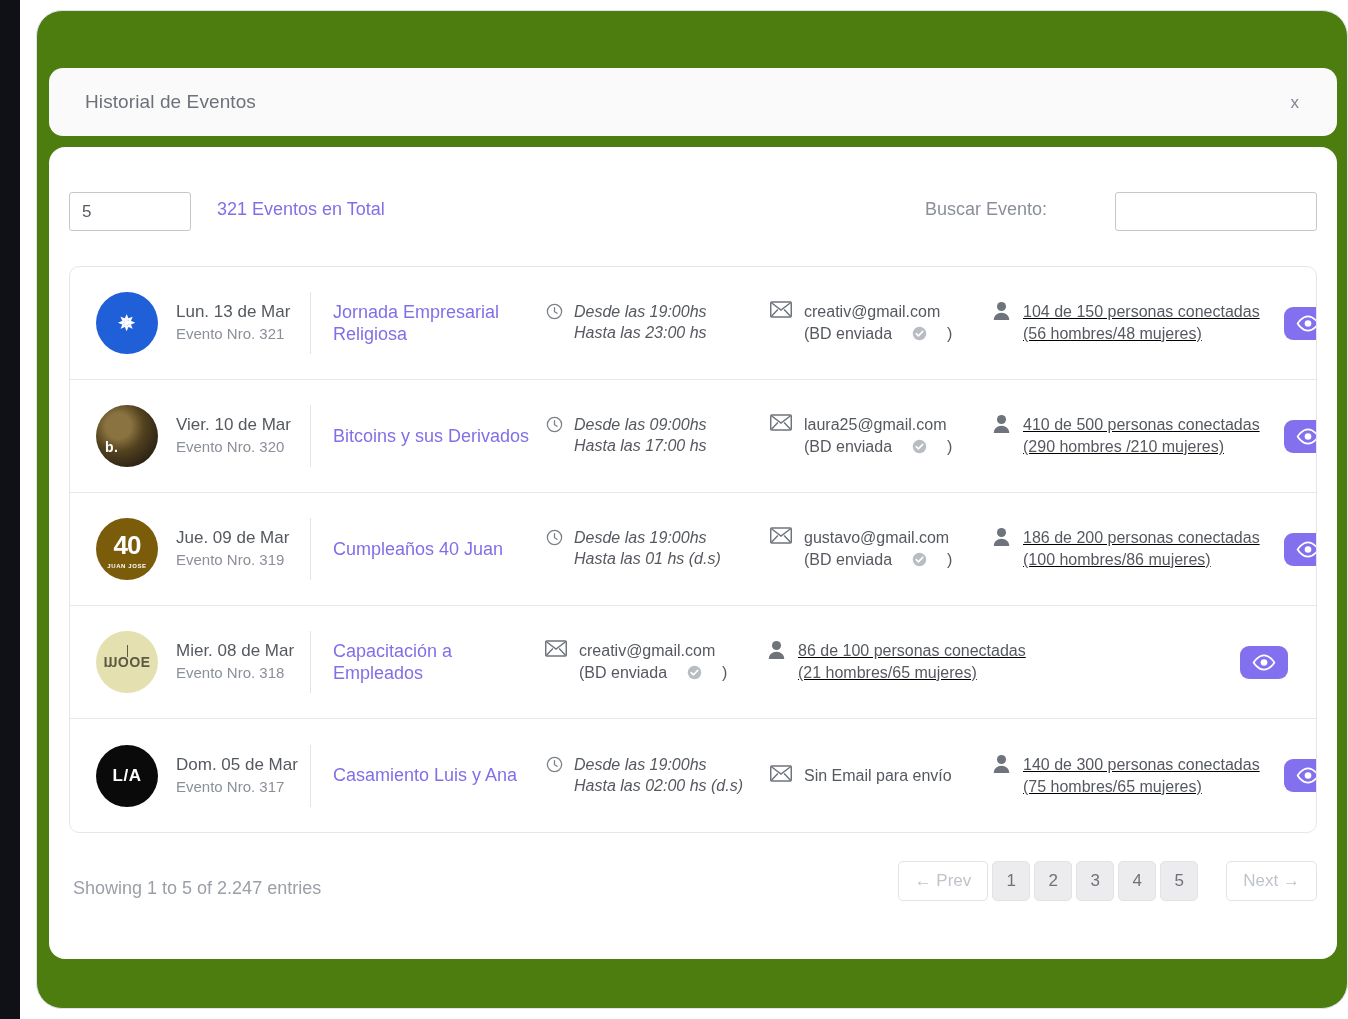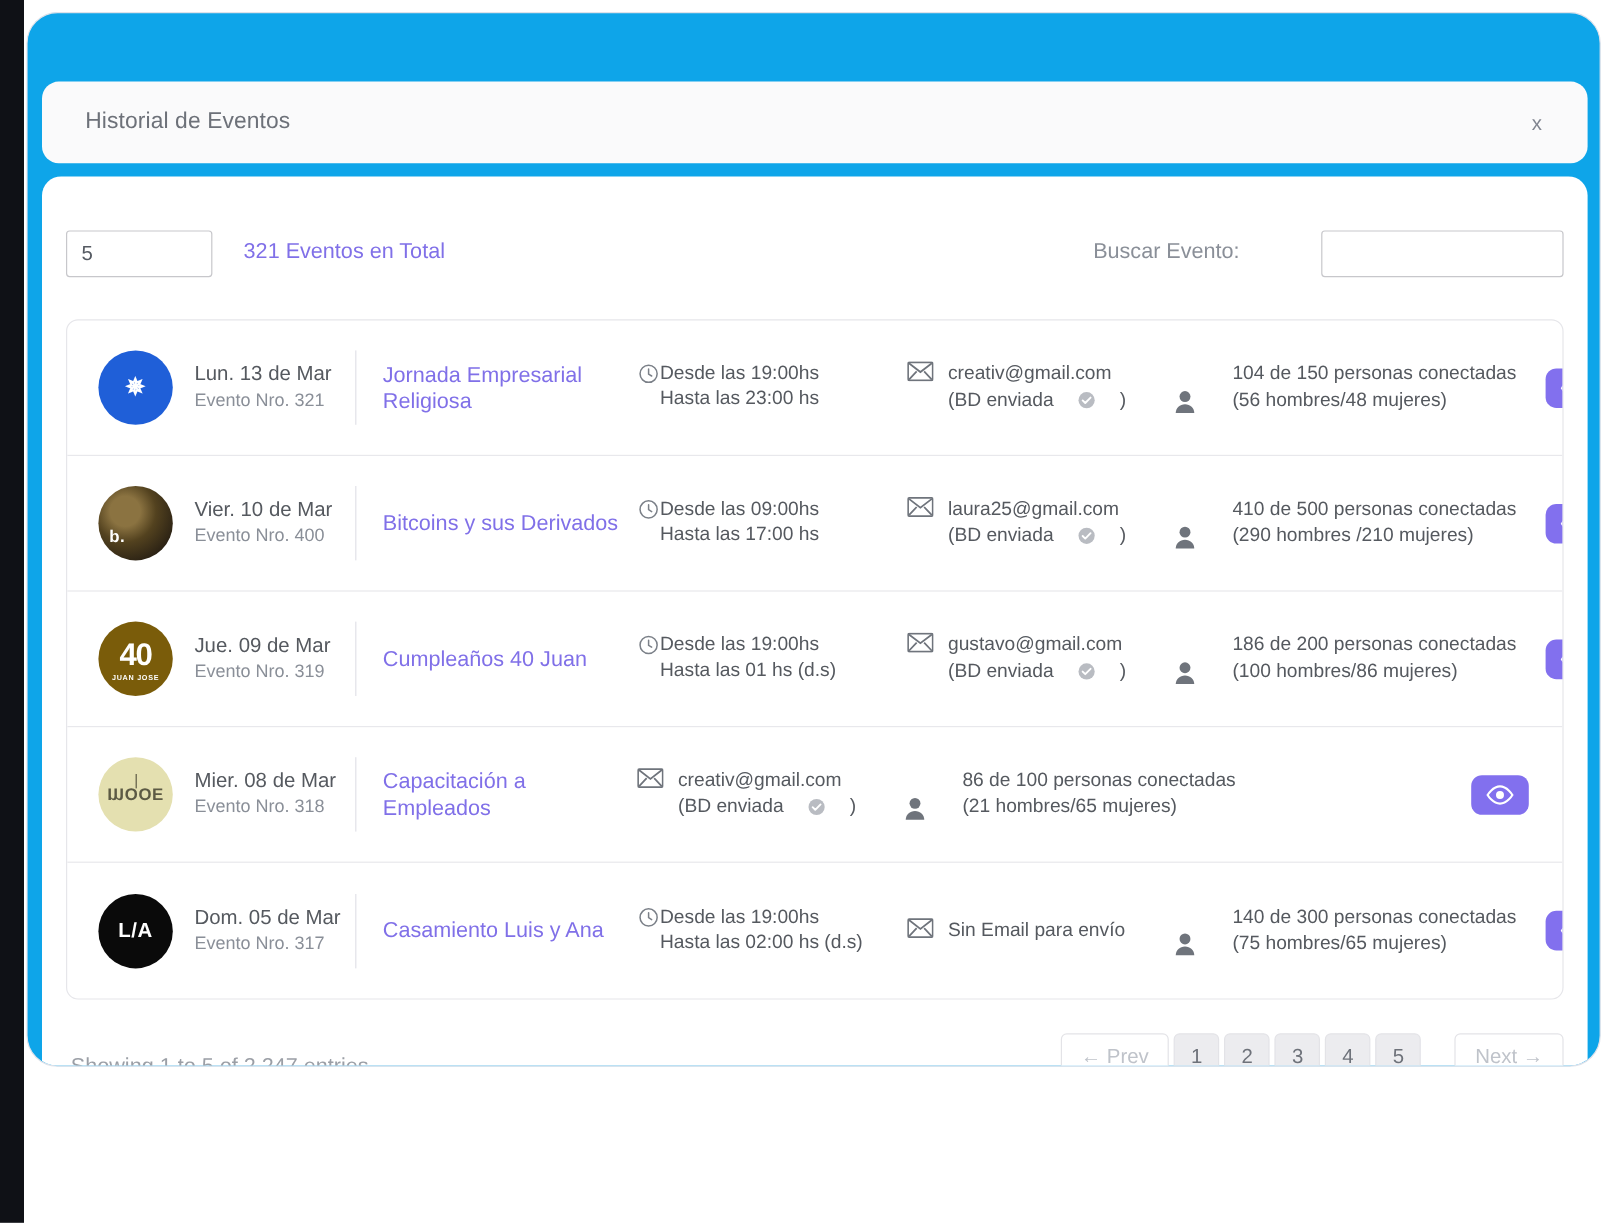--- a/index.html
+++ b/index.html
@@ -8,25 +8,25 @@
     width: 1348px;
     height: 1019px;
     background: #ffffff;
     font-family: "Liberation Sans", sans-serif;
     overflow: hidden;
   }
 
   
   .device {
     position: absolute;
-    left: 22px;
+    left: 36px;
     top: 10px;
     width: 1312px;
-    height: 879px;
-    background: #0ea5e9;
+    height: 999px;
+    background: #4d7c0f;
     border-radius: 26px;
     border: 1px solid #dfe2ea;
     overflow: hidden;
   }
   .device-edge-left {
     position: absolute;
     left: 0; top: 0;
     width: 20px; height: 1019px;
     background: #0f1116;
     border-radius: 0 0 0 0;
@@ -241,20 +241,22 @@
     color: #8070e8;
     line-height: 1.25;
     cursor: pointer;
   }
 
   
   .col-time {
     flex: 0 0 225px;
     display: flex;
     align-items: flex-start;
+    gap: 10px;
+    font-style: italic;
   }
   .col-time .txt {
     font-size: 16px;
     color: #55595f;
     line-height: 1.3;
     white-space: nowrap;
   }
 
   
   .col-email {
@@ -268,22 +270,23 @@
     color: #55595f;
     line-height: 1.35;
     white-space: nowrap;
   }
   .bd-line { display: flex; align-items: center; gap: 20px; }
 
   
   .col-people {
     flex: 1 1 auto;
     display: flex;
-    align-items: flex-end;
-    gap: 30px;
+    align-items: flex-start;
+    gap: 12px;
+    text-decoration: underline;
   }
   .col-people .txt {
     font-size: 16px;
     color: #55595f;
     line-height: 1.35;
     white-space: nowrap;
   }
 
   
   .col-action {
@@ -431,21 +434,21 @@
               </svg>
             </button>
           </div>
         </div>
         <div class="row">
           <div class="avatar bitcoin" style="background:;color:#ffffff;">
             <span class="av-main">b.</span>
           </div>
           <div class="col-date">
             <div class="date-main">Vier. 10 de Mar</div>
-            <div class="date-sub">Evento Nro. 400</div>
+            <div class="date-sub">Evento Nro. 320</div>
           </div>
           <div class="vsep"></div>
           <div class="col-name">Bitcoins y sus Derivados</div>
           <div class="col-time">
             <span class="icon-gray">
               <svg width="19" height="19" viewBox="0 0 24 24" fill="none" stroke="#7b8088" stroke-width="1.6">
                 <circle cx="12" cy="12" r="9"></circle>
                 <path d="M12 7v5.3l3.2 2" stroke-linecap="round"></path>
               </svg>
             </span>

